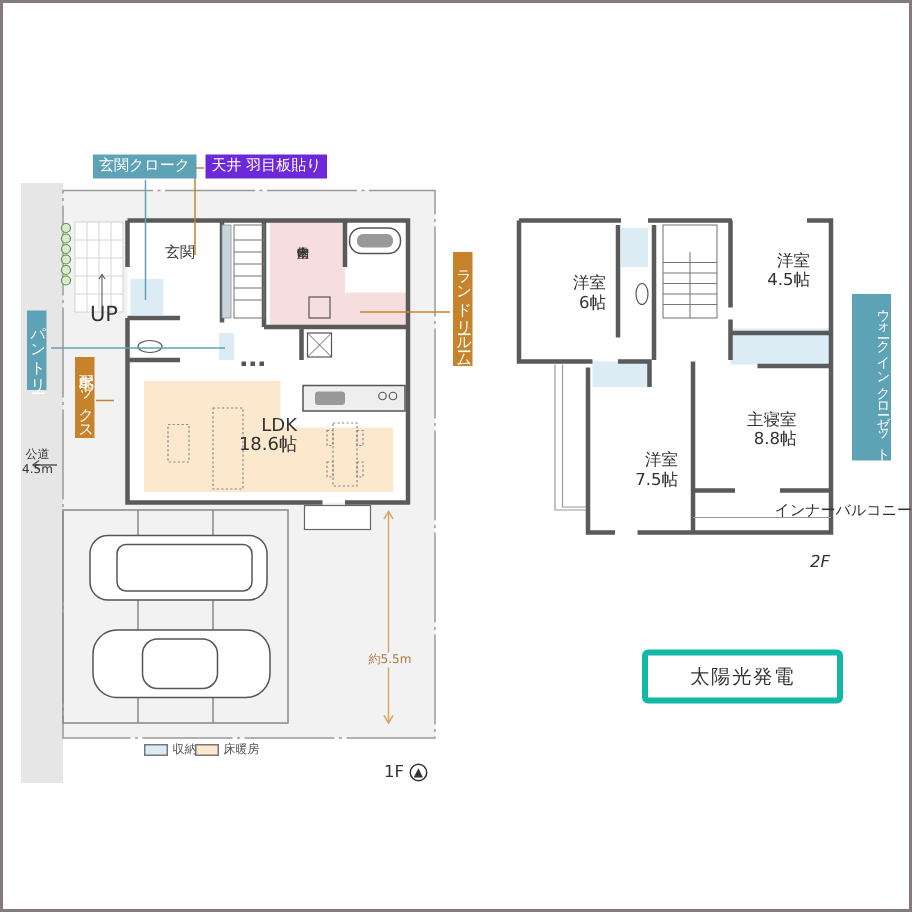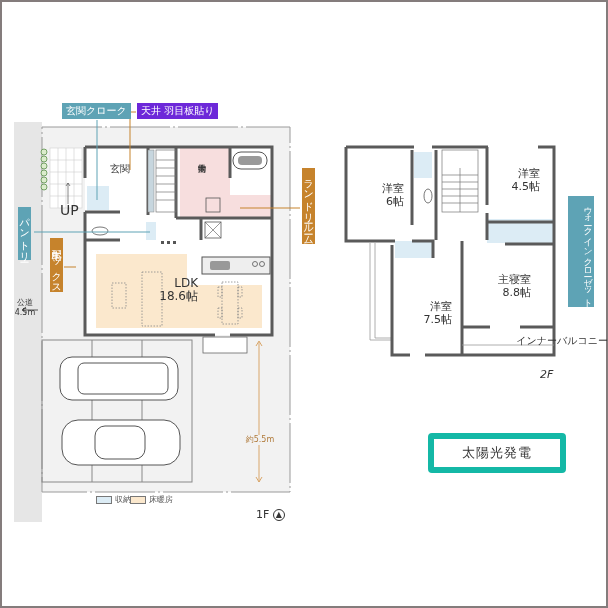--- a/index.html
+++ b/index.html
@@ -7,21 +7,21 @@
   .frame { position:absolute; left:0; top:0; width:604px; height:604px; border:2px solid #847c7c; background:#fff; }
   svg.plan { position:absolute; left:0; top:0; }
   .tag { position:absolute; color:#fff; font-size:10px; line-height:14px; padding:1px 4px; white-space:nowrap; }
   .tag.blue { background:#5ea3b5; }
   .tag.orange { background:#6d28d9; }
   .vtag { position:absolute; color:#fff; font-size:10px; line-height:11px; writing-mode:vertical-rl; padding:4px 1px; }
   .vtag.blue { background:#5ea3b5; }
   .vtag.orange { background:#c6832c; }
   .room { position:absolute; text-align:right; color:#333; font-size:11px; line-height:13px; white-space:pre-line; }
   .small { position:absolute; color:#333; font-size:9px; line-height:10px; white-space:pre-line; text-align:center; }
-  .solar { position:absolute; left:428px; top:433px; width:126px; height:28px; border:6px solid #14b8a6; border-radius:4px; font-size:13px; color:#333; display:flex; align-items:center; justify-content:center; letter-spacing:1px; }
+  .solar { position:absolute; left:428px; top:433px; width:126px; height:28px; border:4px solid #14b8a6; border-radius:4px; font-size:13px; color:#333; display:flex; align-items:center; justify-content:center; letter-spacing:1px; }
   .legend { position:absolute; top:494px; font-size:8px; color:#555; display:flex; align-items:center; gap:3px; }
   .sw { width:14px; height:6px; border:1px solid #777; display:inline-block; }
   .floorlbl { position:absolute; font-size:11px; color:#333; }
 </style>
 </head>
 <body>
 
 <div class="frame"></div>
 
 <svg class="plan" width="608" height="608" viewBox="0 0 608 608">

